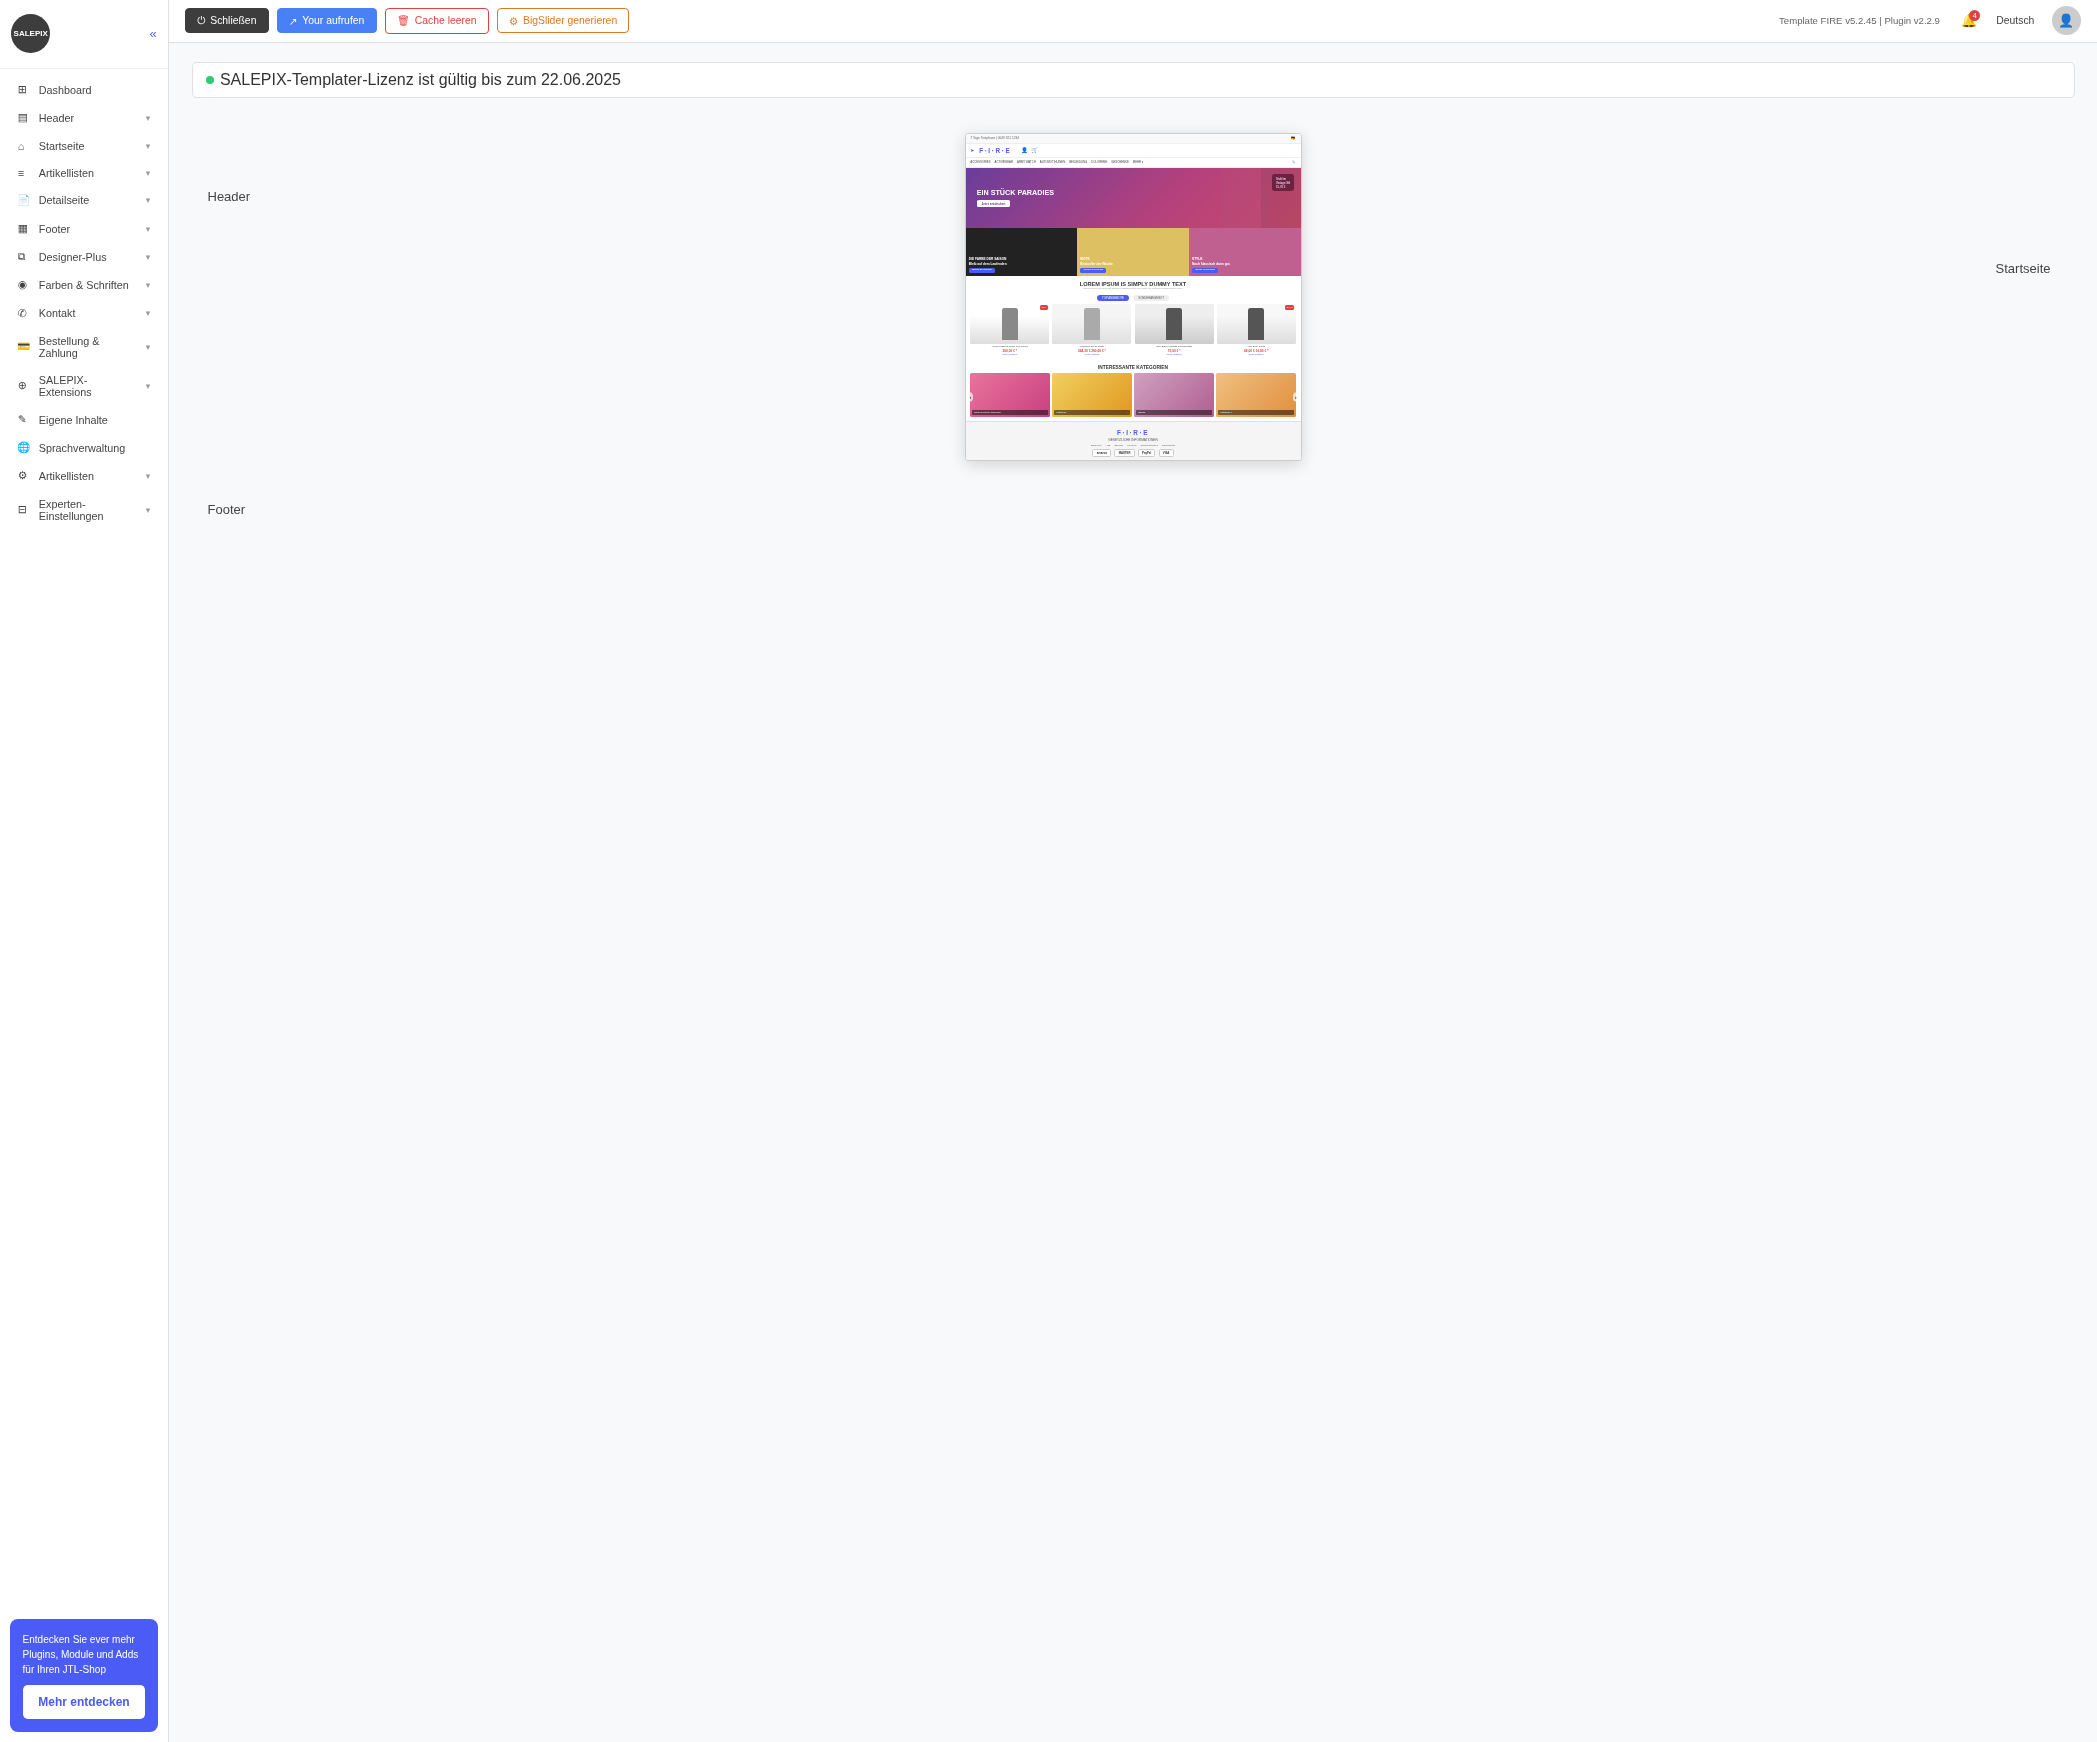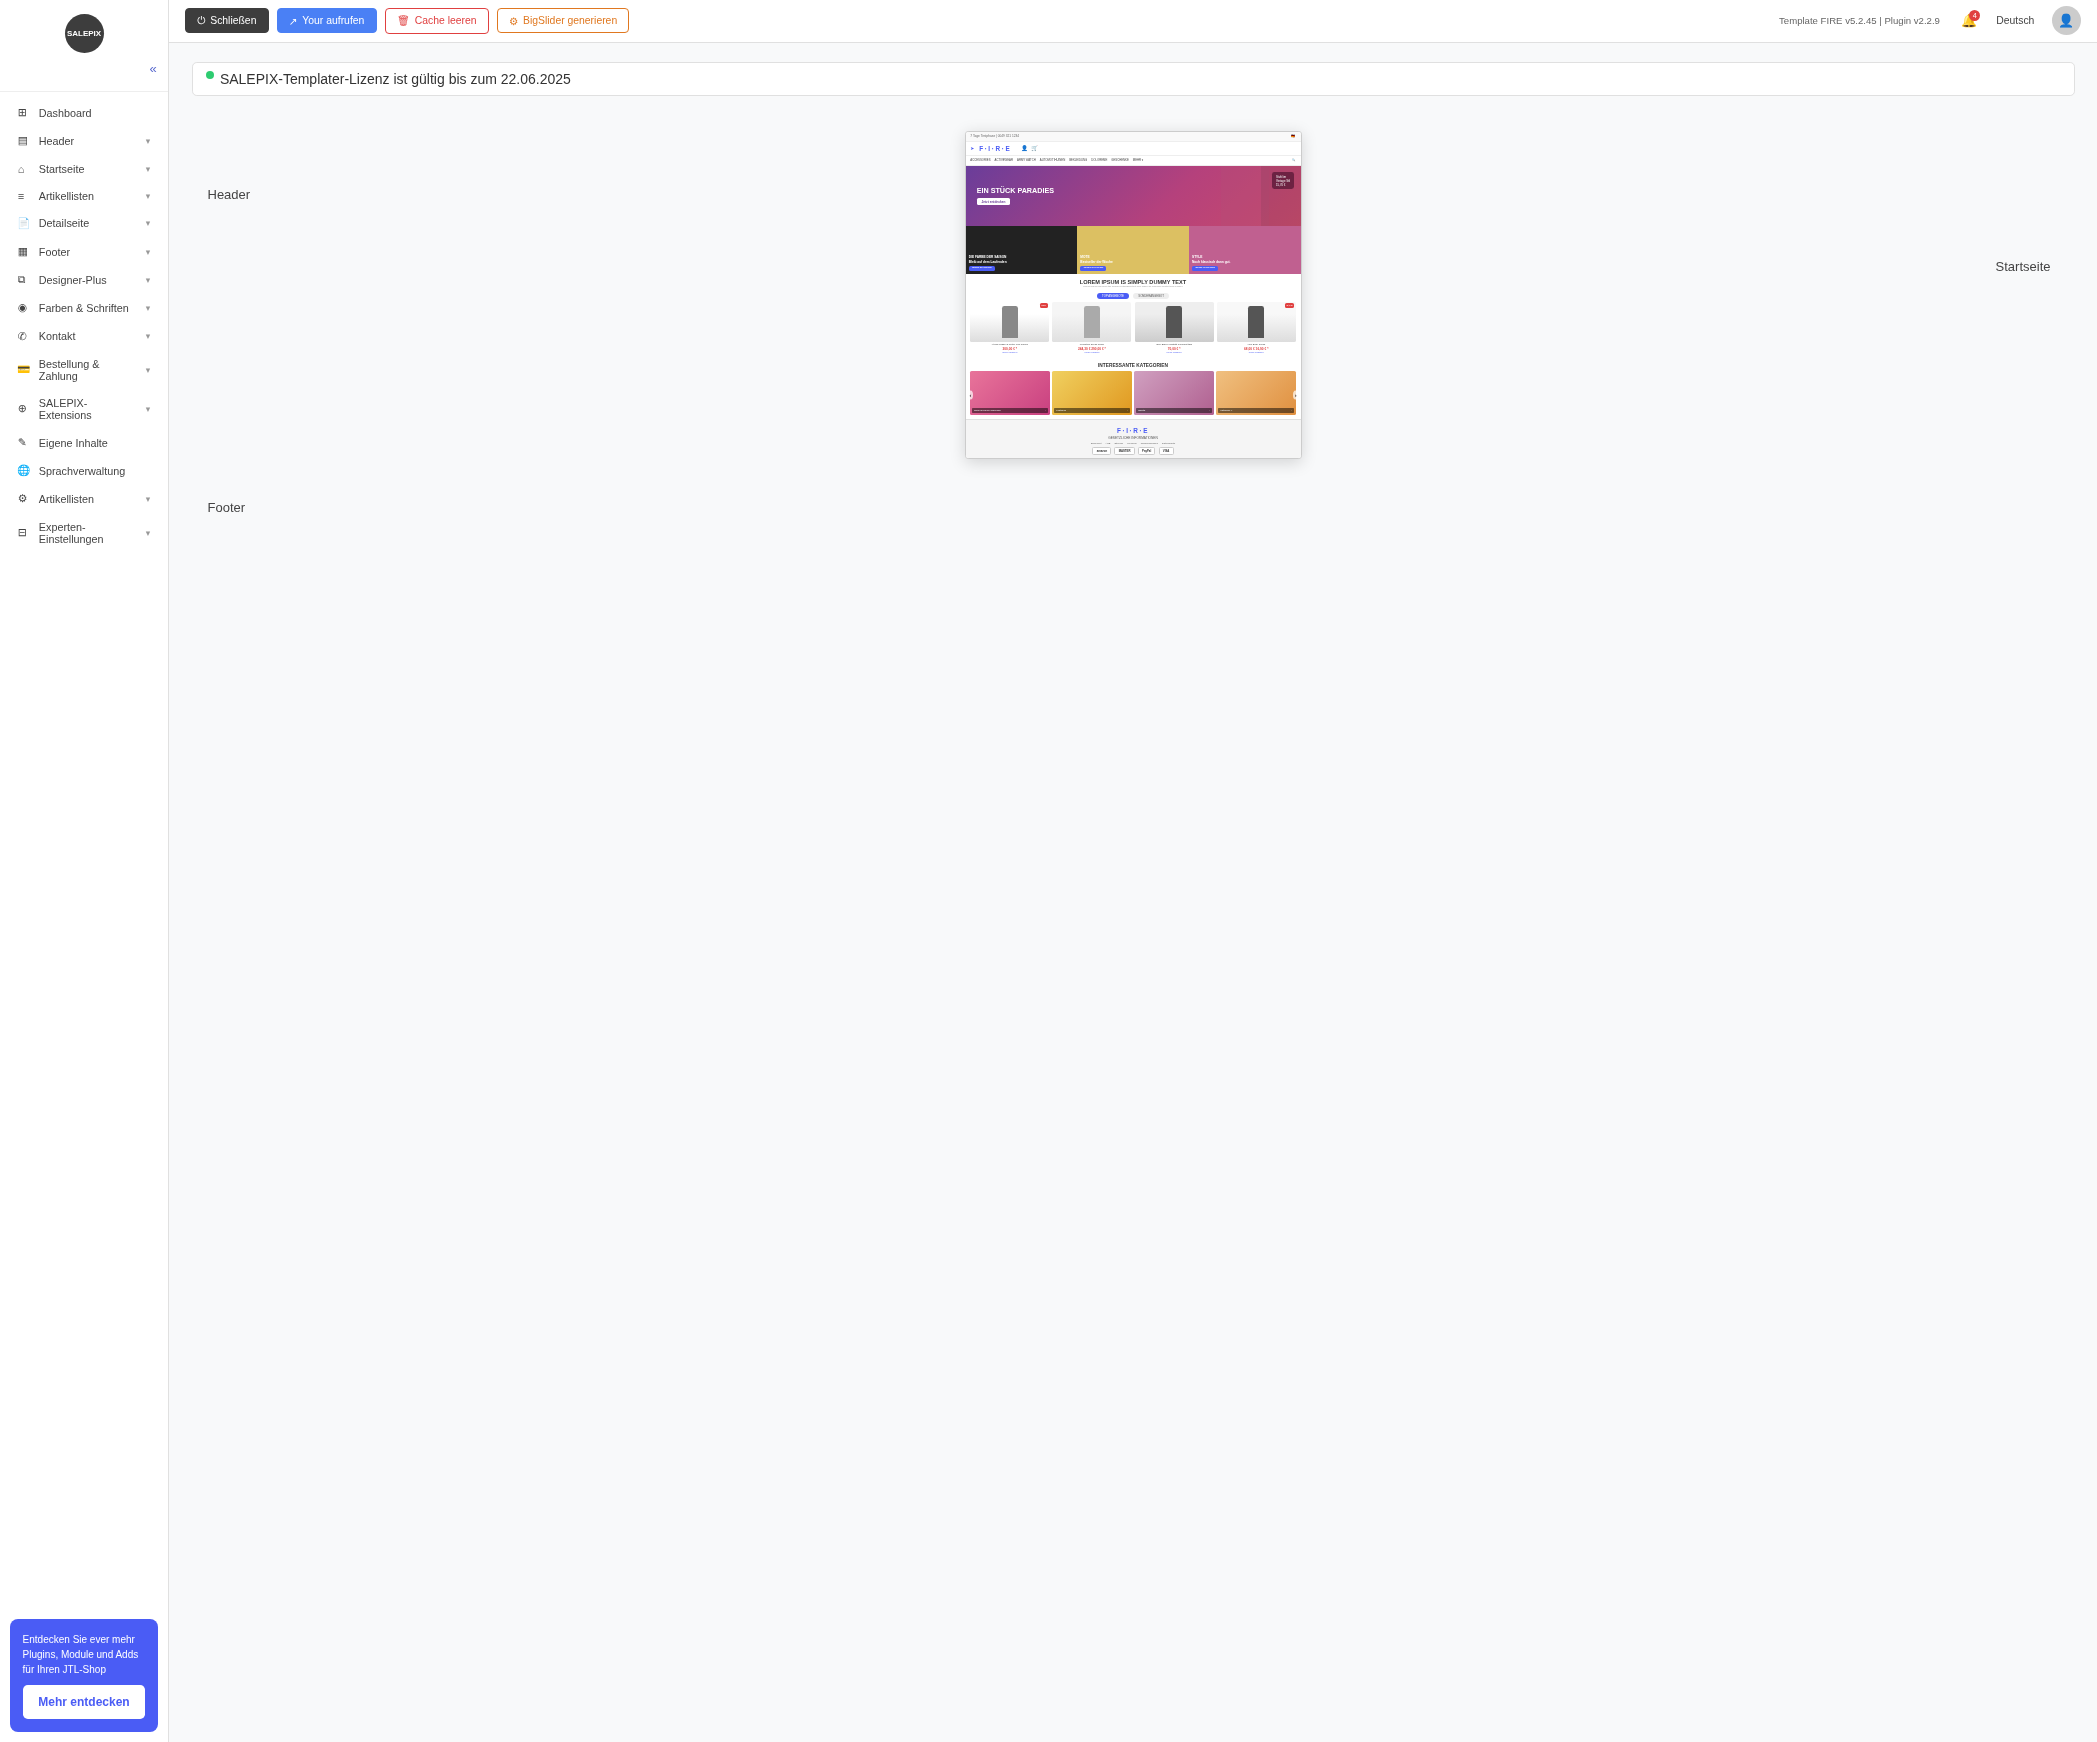--- a/index.html
+++ b/index.html
@@ -15,21 +15,20 @@
       flex-direction: column;
       height: 100vh;
       overflow-y: auto;
     }
     .sidebar-logo {
       display: flex;
       align-items: center;
       padding: 14.4px 11.2px;
       border-bottom: 0.8px solid #eee;
       gap: 8px;
-      flex-direction: column;
     }
     .logo-circle {
       width: 39px; height: 39px;
       background: #3d3d3d;
       border-radius: 50%;
       display: flex; align-items: center; justify-content: center;
       color: #fff; font-size: 8px; font-weight: bold; text-align: center;
     }
     .sidebar-collapse-btn {
       margin-left: auto;
@@ -110,24 +109,24 @@
       display: flex; align-items: center; justify-content: center;
       color: #fff; font-size: 13px;
     }
 
     
     .content {
       flex: 1; overflow-y: auto; padding: 19px 22.5px;
       background: #f8f9fa;
     }
     .license-bar {
-      display: flex; align-items: flex-start; gap: 6.4px;
+      display: flex; align-items: center; gap: 6.4px;
       background: #fff; border: 0.8px solid #e0e0e0;
       border-radius: 4.8px; padding: 8px 13px;
-      font-size: 14px; color: #333; margin-bottom: 19px;
+      font-size: 16px; color: #333; margin-bottom: 19px;
     }
     .license-dot { width: 8px; height: 8px; background: #2ecc71; border-radius: 50%; flex-shrink: 0; }
 
     
     .preview-container {
       display: flex; justify-content: center; align-items: flex-start;
       position: relative; padding: 16px 48px 32px;
     }
     .preview-label {
       position: absolute;

